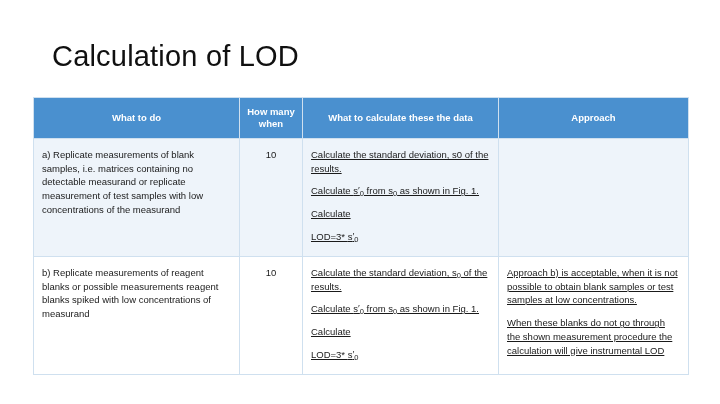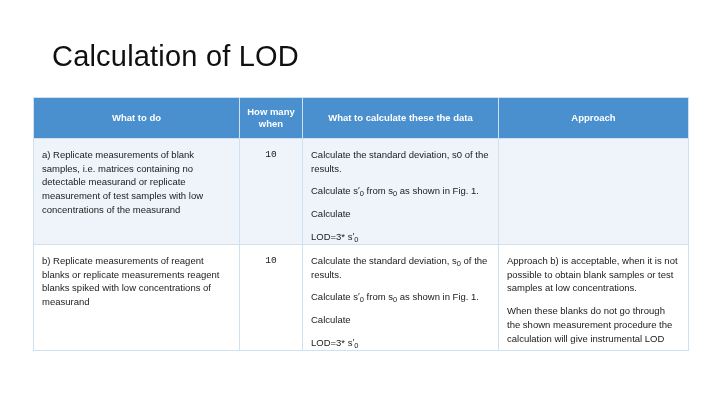--- a/index.html
+++ b/index.html
@@ -50,36 +50,36 @@
     text-align: center;
     vertical-align: middle;
     padding: 8px 6px;
     border: 1px solid #cfe0ef;
     line-height: 1.25;
   }
   table.lod td {
     font-size: 9.5px;
     color: #1a1a1a;
     vertical-align: top;
-    padding: 9px 8px 0 8px;
+    padding: 9px 8px 12px 8px;
     border: 1px solid #cfe0ef;
     line-height: 1.45;
   }
   tr.row-a td {
     background: #eef4fa;
   }
   tr.row-b td {
     background: #ffffff;
   }
   td.col-count {
     text-align: center;
-    font-family: Liberation Mono, monospace;
   }
   .para {
     margin: 0 0 9px 0;
+    text-decoration: underline;
   }
   .para:last-child {
     margin-bottom: 0;
   }
   sub {
     font-size: 7.5px;
     vertical-align: baseline;
     position: relative;
     top: 2px;
   }
@@ -126,21 +126,21 @@
           <td class="col-count">10</td>
           <td class="col-calc">
             <p class="para">Calculate the standard deviation, s0 of the results.</p>
             <p class="para">Calculate <span class="sprime">s<span class="tick">′</span><sub>0</sub></span> from s<sub>0</sub> as shown in Fig. 1.</p>
             <p class="para">Calculate</p>
             <p class="para">LOD=3* <span class="sprime">s<span class="tick">′</span><sub>0</sub></span></p>
           </td>
           <td class="col-comments"></td>
         </tr>
         <tr class="row-b">
-          <td class="col-what">b) Replicate measurements of reagent blanks or replicate measurements reagent blanks spiked with low concentrations of measurand</td>
+          <td class="col-what">b) Replicate measurements of reagent blanks or possible measurements reagent blanks spiked with low concentrations of measurand</td>
           <td class="col-count">10</td>
           <td class="col-calc">
             <p class="para">Calculate the standard deviation, s<sub>0</sub> of the results.</p>
             <p class="para">Calculate <span class="sprime">s<span class="tick">′</span><sub>0</sub></span> from s<sub>0</sub> as shown in Fig. 1.</p>
             <p class="para">Calculate</p>
             <p class="para">LOD=3* <span class="sprime">s<span class="tick">′</span><sub>0</sub></span></p>
           </td>
           <td class="col-comments">
             <p class="para">Approach b) is acceptable, when it is not possible to obtain blank samples or test samples at low concentrations.</p>
             <p class="para">When these blanks do not go through the shown measurement procedure the calculation will give instrumental LOD</p>

